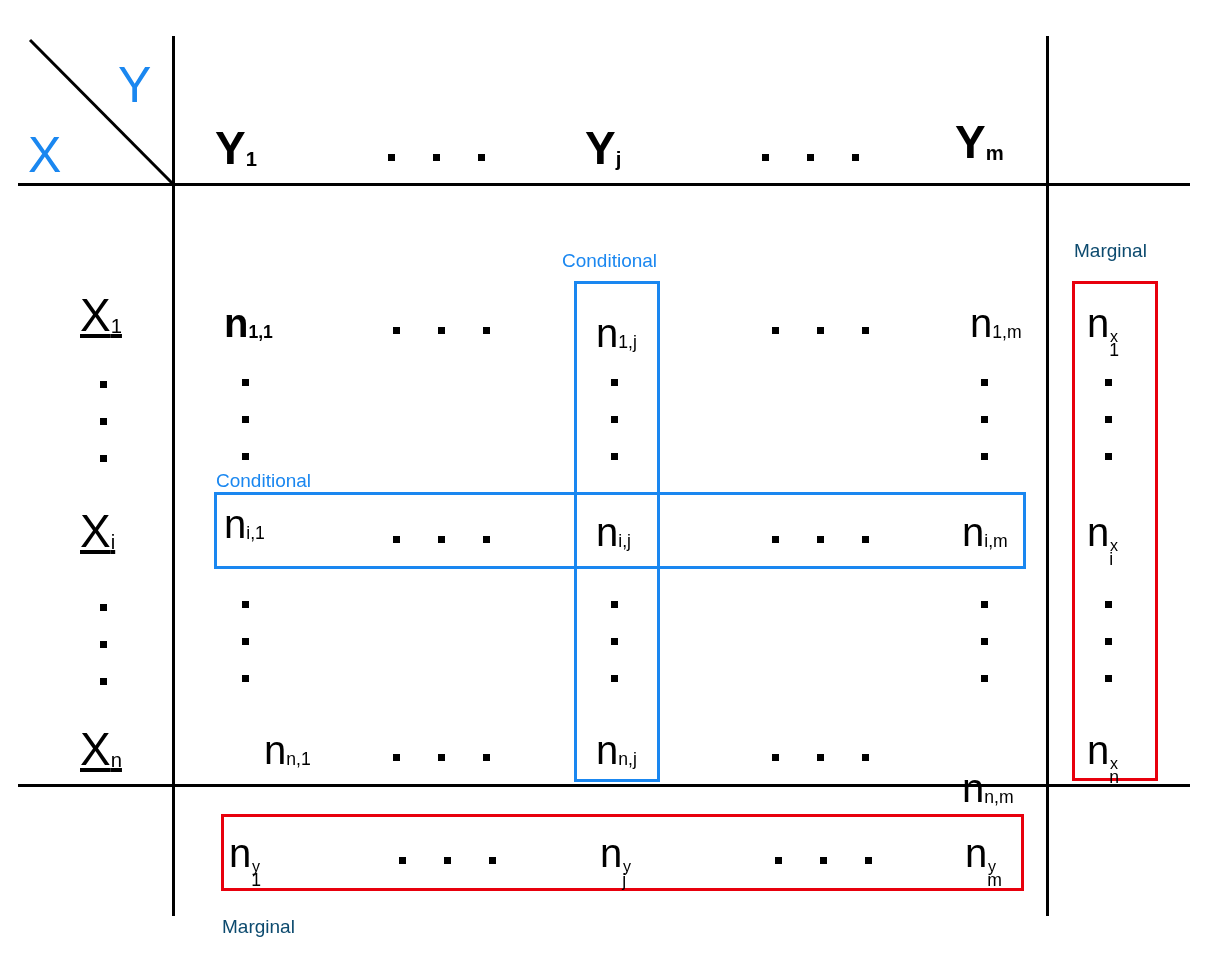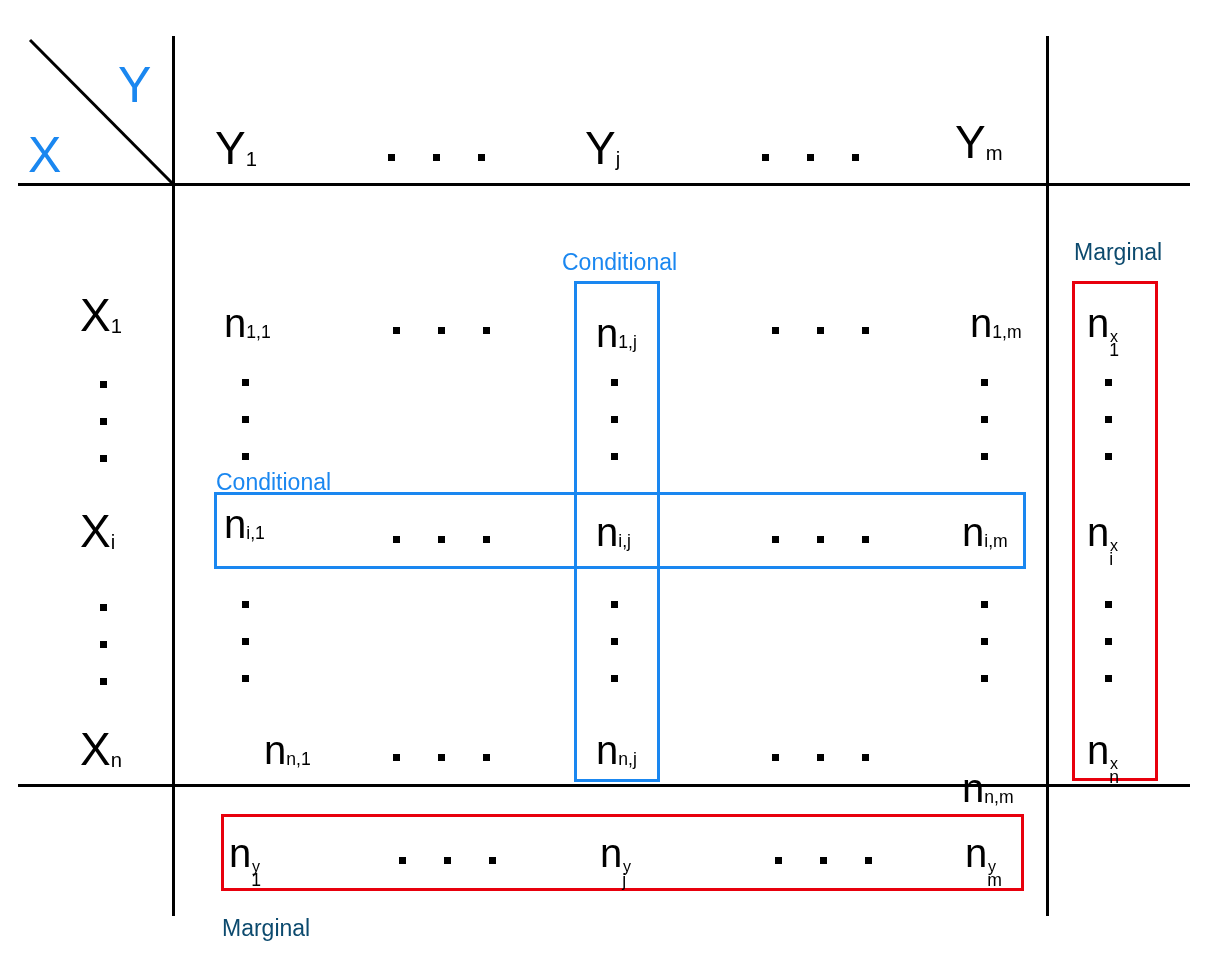--- a/index.html
+++ b/index.html
@@ -39,23 +39,25 @@
   }
   
   .cell {
     position: absolute;
     color: #000000;
     white-space: nowrap;
     line-height: 1;
   }
   .hdr {
     font-size: 46px;
+    font-weight: bold;
   }
   .rowlbl {
     font-size: 46px;
+    text-decoration: underline;
   }
   .datum {
     font-size: 40px;
   }
   .marg {
     font-size: 40px;
   }
   .cell sub {
     font-size: 0.44em;
     vertical-align: baseline;
@@ -113,21 +115,21 @@
     box-sizing: border-box;
   }
   .hl-blue {
     border: 3px solid #1a87f0;
   }
   .hl-red {
     border: 3px solid #e8000d;
   }
   .tag {
     position: absolute;
-    font-size: 23px;
+    font-size: 19px;
     line-height: 1;
     white-space: nowrap;
   }
   .tag-blue { color: #1a87f0; }
   .tag-red  { color: #0c4a6e; }
   .axis-lbl {
     position: absolute;
     color: #1a87f0;
     font-size: 50px;
     line-height: 1;
@@ -195,21 +197,21 @@
 
   <div class="hl hl-blue" style="left:214px; top:492px; width:812px; height:77px;"></div>
   <div class="tag tag-blue" style="left:216px; top:471px;">Conditional</div>
 
   <div class="hl hl-red" style="left:1072px; top:281px; width:86px; height:500px;"></div>
   <div class="tag tag-red" style="left:1074px; top:241px;">Marginal</div>
 
   <div class="hl hl-red" style="left:221px; top:814px; width:803px; height:77px;"></div>
   <div class="tag tag-red" style="left:222px; top:917px;">Marginal</div>
 
-  <div class="cell datum" style="left:224px; top:303px;">
+  <div class="cell datum" style="left:224px; top:303px;font-weight:bold;">
     <span>n</span><sub>1,1</sub>
   </div>
   <div class="dots-h" style="left:393px; top:327px;">
     <span></span>
       <span></span>
       <span></span>
   </div>
   <div class="cell datum" style="left:596px; top:313px;">
     <span>n</span><sub>1,j</sub>
   </div>

